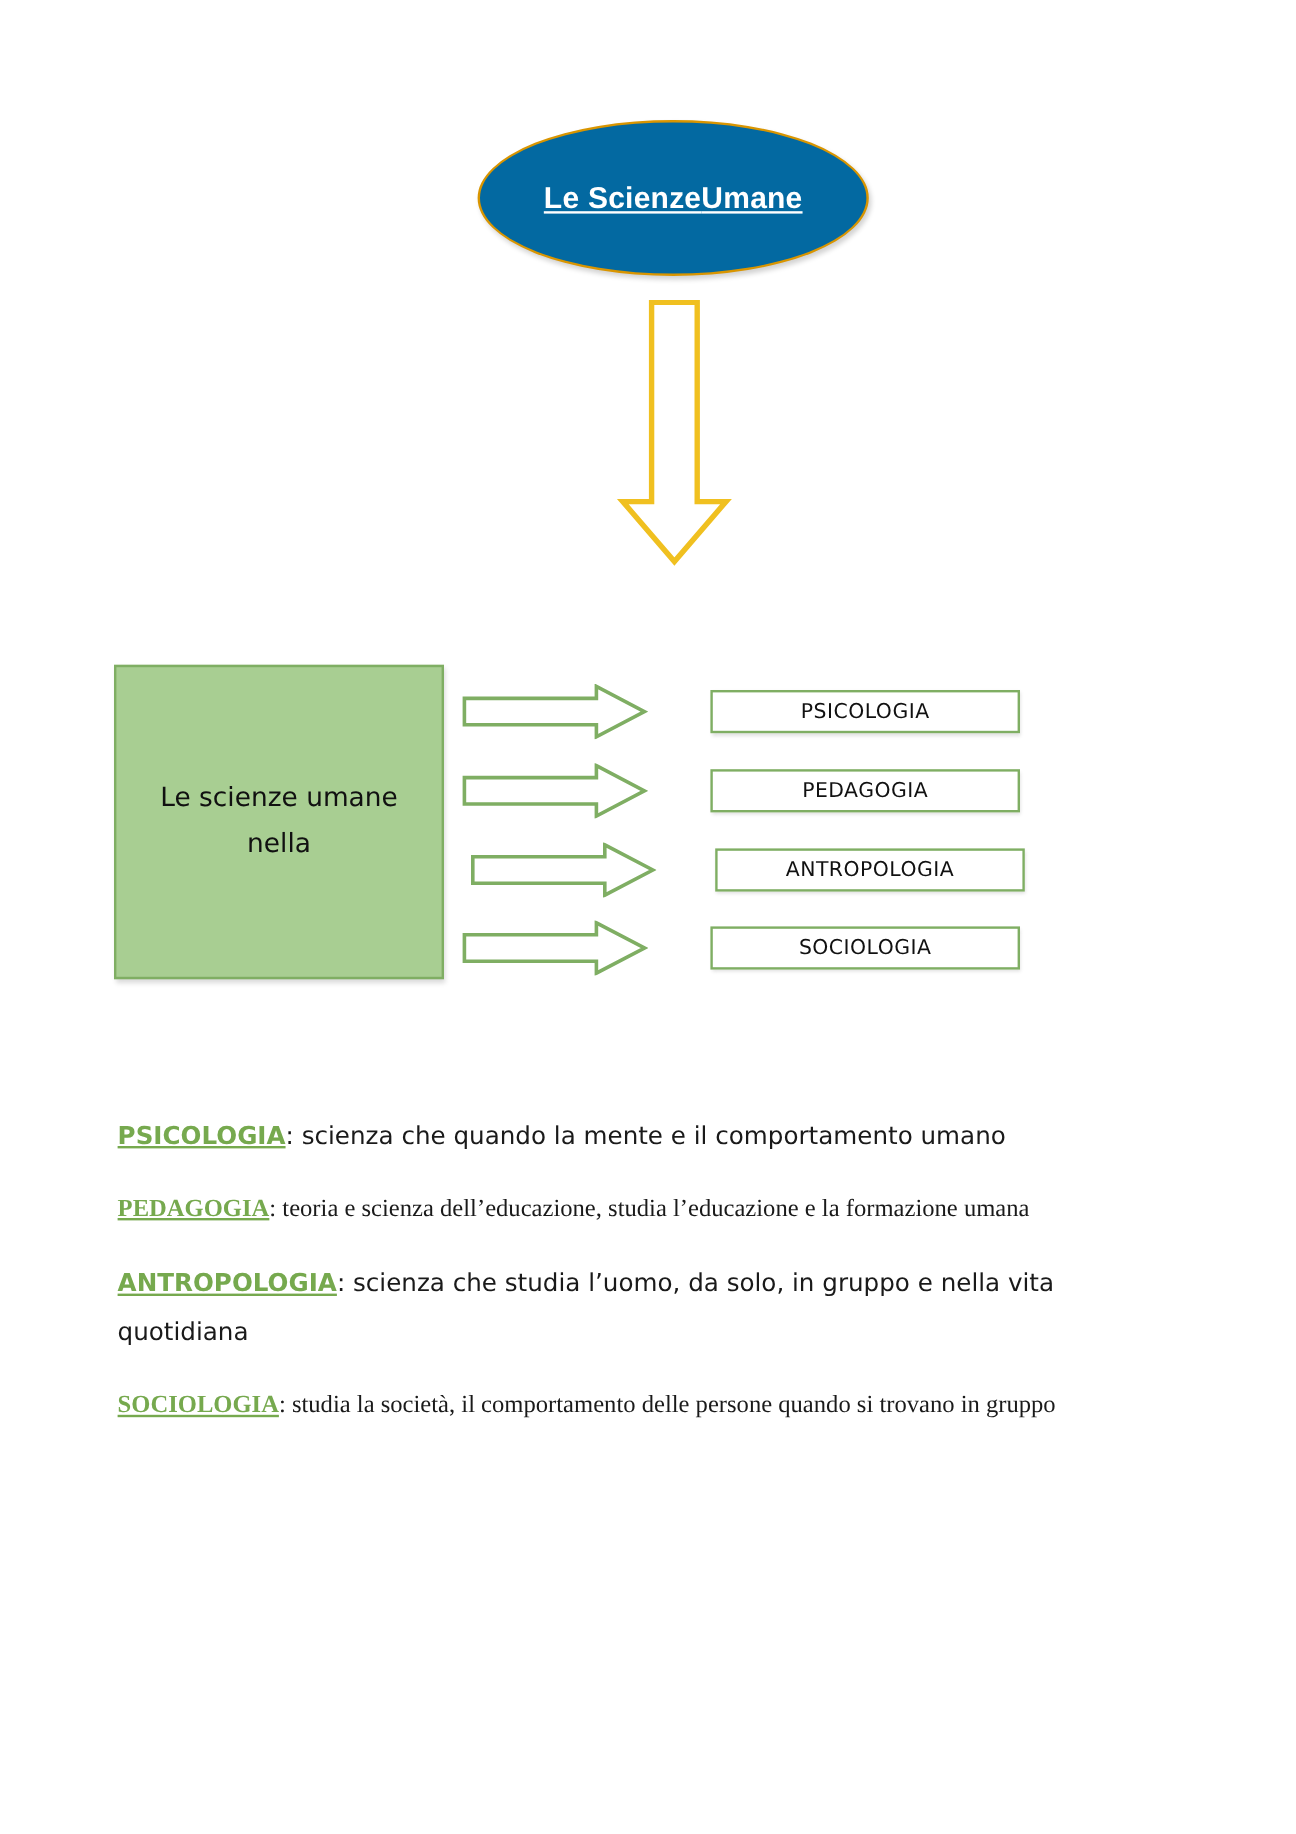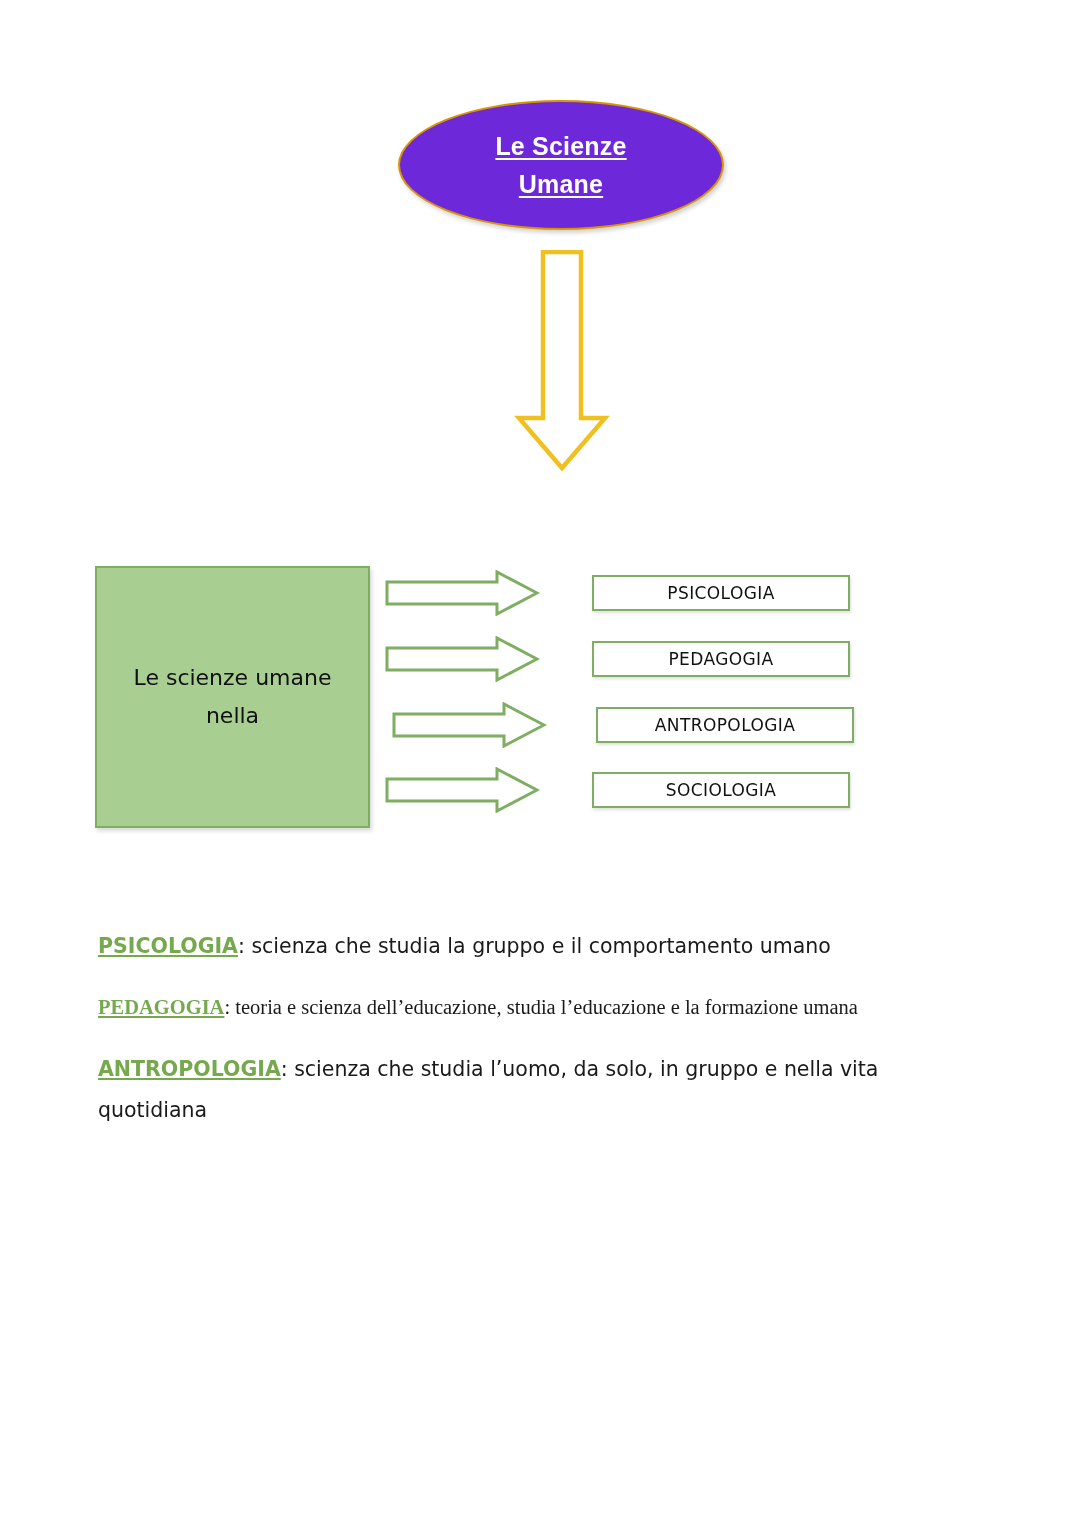--- a/index.html
+++ b/index.html
@@ -17,25 +17,25 @@
   }
 
   
   #title-ellipse {
     position: absolute;
     left: 398px;
     top: 100px;
     width: 326px;
     height: 130px;
     border-radius: 50%;
-    background: #6d28d9;
+    background: #0369a1;
     border: 2px solid #D99500;
     box-sizing: border-box;
     display: flex;
-    flex-direction: column;
+    flex-direction: row;
     align-items: center;
     justify-content: center;
     box-shadow: 2px 3px 4px rgba(0,0,0,0.18);
   }
   #title-ellipse .t-line {
     color: #ffffff;
     font-weight: bold;
     font-size: 25px;
     line-height: 38px;
     text-decoration: underline;
@@ -60,21 +60,20 @@
     width: 275px;
     height: 262px;
     background: #A8CE92;
     border: 2px solid #7FAE63;
     box-sizing: border-box;
     display: flex;
     flex-direction: column;
     align-items: center;
     justify-content: center;
     box-shadow: 2px 3px 4px rgba(0,0,0,0.15);
-    margin-top: 12px;
   }
   #source-box .s-line {
     font-size: 22px;
     line-height: 38px;
     color: #111111;
     font-family: "DejaVu Sans", sans-serif;
   }
 
   
   .flow-row {
@@ -177,16 +176,17 @@
 </div>
 
 <div class="flow-row" id="row-3">
   <svg class="row-arrow" viewBox="0 0 155 46">
     <polygon points="2,12 112,12 112,2 152,23 112,44 112,34 2,34" fill="#ffffff" stroke="#7FAE63" stroke-width="3" stroke-linejoin="miter"></polygon>
   </svg>
   <div class="term-box">SOCIOLOGIA</div>
 </div>
 
 <div id="definitions">
-  <p class="definition"><span class="def-term">PSICOLOGIA</span><span>: scienza che studia la gruppo e il comportamento umano</span></p>
+  <p class="definition"><span class="def-term">PSICOLOGIA</span><span>: scienza che quando la mente e il comportamento umano</span></p>
   <p class="definition justify"><span class="def-term">PEDAGOGIA</span><span>: teoria e scienza dell’educazione, studia l’educazione e la formazione umana</span></p>
   <p class="definition"><span class="def-term">ANTROPOLOGIA</span><span>: scienza che studia l’uomo, da solo, in gruppo e nella vita quotidiana</span></p>
+  <p class="definition justify"><span class="def-term">SOCIOLOGIA</span><span>: studia la società, il comportamento delle persone quando si trovano in gruppo</span></p>
 </div>
 
 </body></html>

